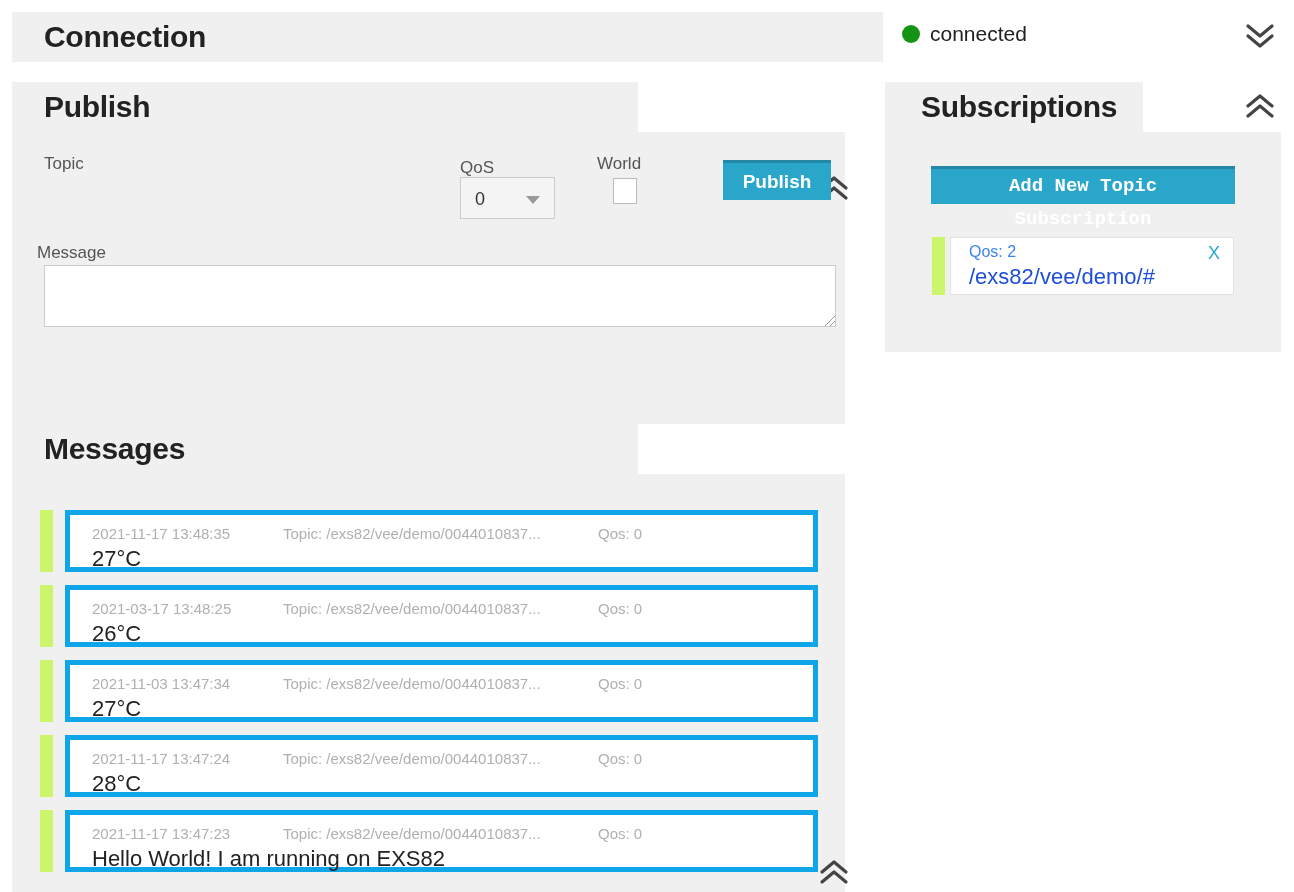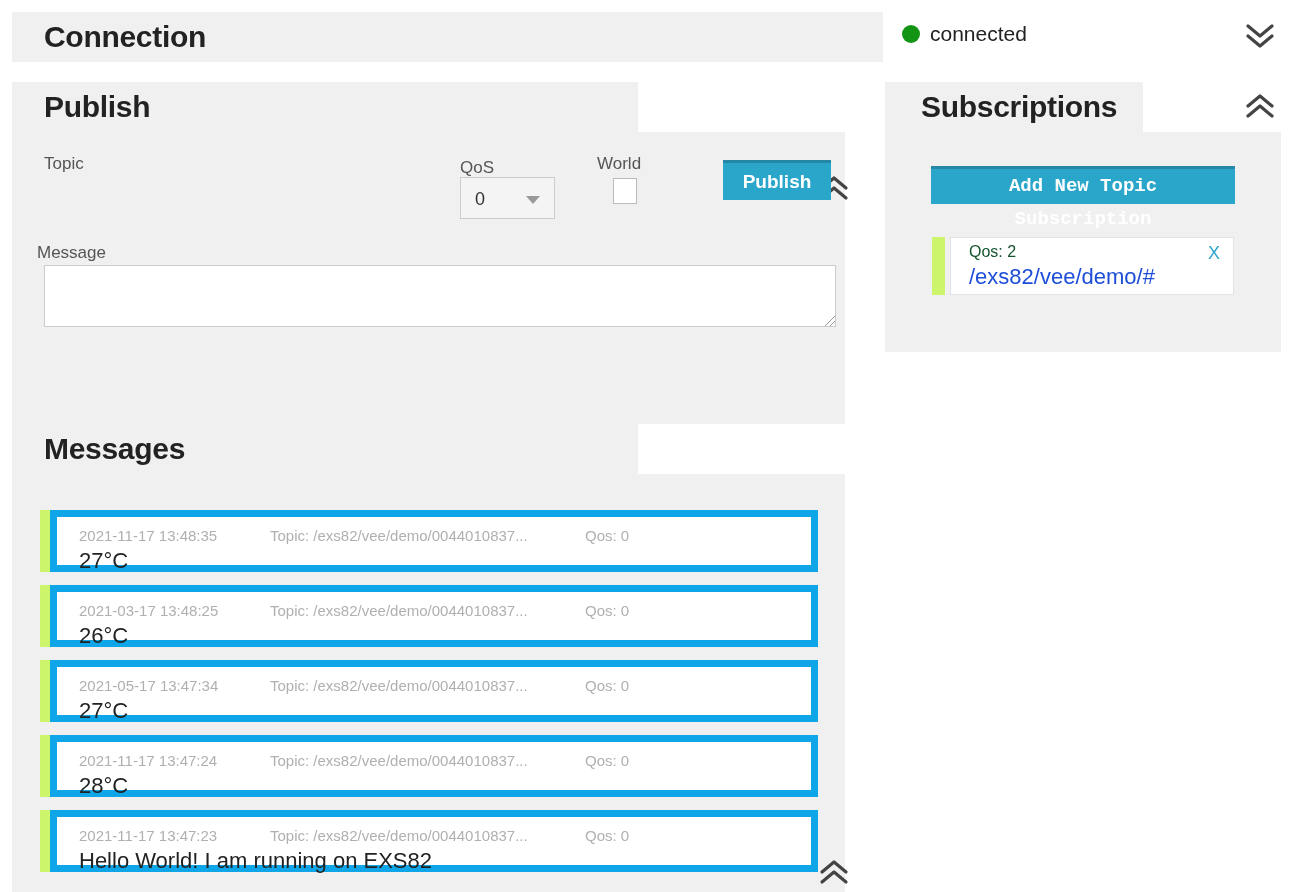--- a/index.html
+++ b/index.html
@@ -230,21 +230,21 @@
     height: 100%;
     background: #ffffff;
     border: 1px solid #e2e2e2;
     box-sizing: border-box;
   }
   .sub-qos {
     position: absolute;
     left: 18px;
     top: 5px;
     font-size: 16px;
-    color: #14532d;
+    color: #3b82f6;
     text-align: center;
   }
   .sub-topic {
     position: absolute;
     left: 18px;
     top: 26px;
     font-size: 22px;
     color: #1d4ed8;
     white-space: nowrap;
   }
@@ -280,26 +280,26 @@
     width: 833px;
   }
   .msg-row {
     position: relative;
     margin: 0 0 13px 28px;
     width: 778px;
     height: 62px;
   }
   .msg-body {
     position: absolute;
-    left: 10px;
+    left: 25px;
     top: 0;
     right: 0;
     height: 100%;
     background: #ffffff;
-    border: 7px solid #0ea5e9;
+    border: 5px solid #0ea5e9;
     box-sizing: border-box;
   }
   .msg-meta {
     position: absolute;
     top: 10px;
     font-size: 15px;
     color: #b0b0b0;
     white-space: nowrap;
   }
   .msg-time { left: 22px; }
@@ -431,21 +431,21 @@
           <div class="msg-body">
             <span class="msg-meta msg-time">2021-03-17 13:48:25</span>
             <span class="msg-meta msg-topic">Topic: /exs82/vee/demo/0044010837...</span>
             <span class="msg-meta msg-qos">Qos: 0</span>
             <span class="msg-payload">26°C</span>
           </div>
         </div>
         <div class="msg-row">
           <div class="accent-bar"></div>
           <div class="msg-body">
-            <span class="msg-meta msg-time">2021-05-17 13:47:34</span>
+            <span class="msg-meta msg-time">2021-11-03 13:47:34</span>
             <span class="msg-meta msg-topic">Topic: /exs82/vee/demo/0044010837...</span>
             <span class="msg-meta msg-qos">Qos: 0</span>
             <span class="msg-payload">27°C</span>
           </div>
         </div>
         <div class="msg-row">
           <div class="accent-bar"></div>
           <div class="msg-body">
             <span class="msg-meta msg-time">2021-11-17 13:47:24</span>
             <span class="msg-meta msg-topic">Topic: /exs82/vee/demo/0044010837...</span>

